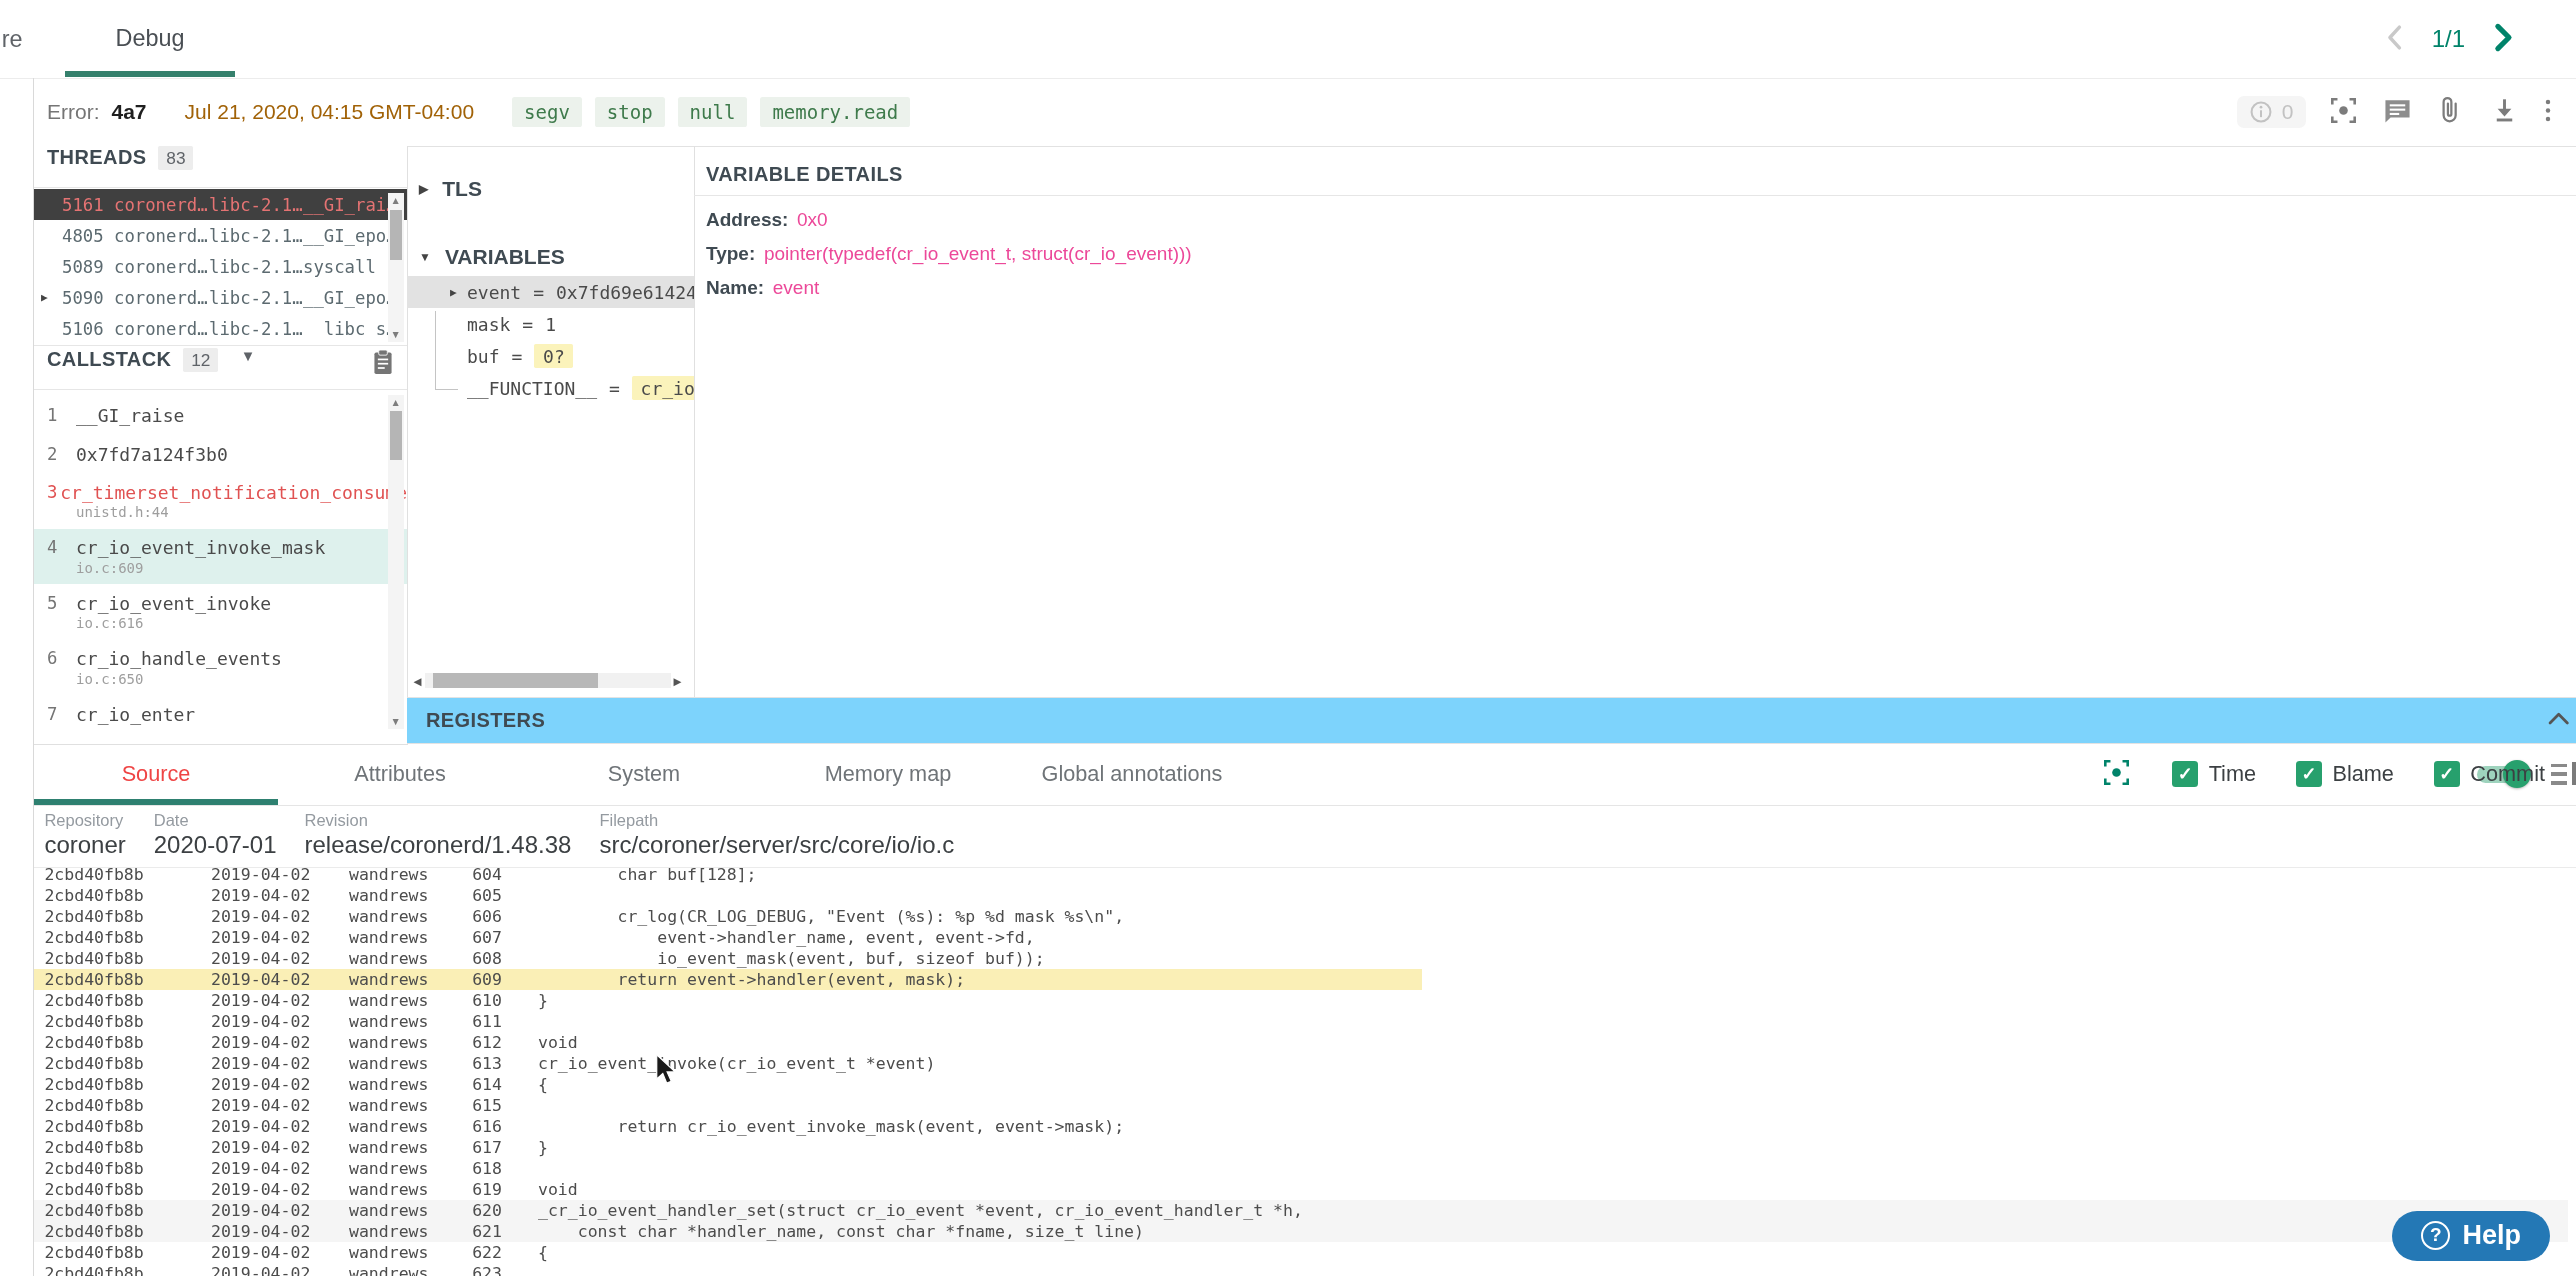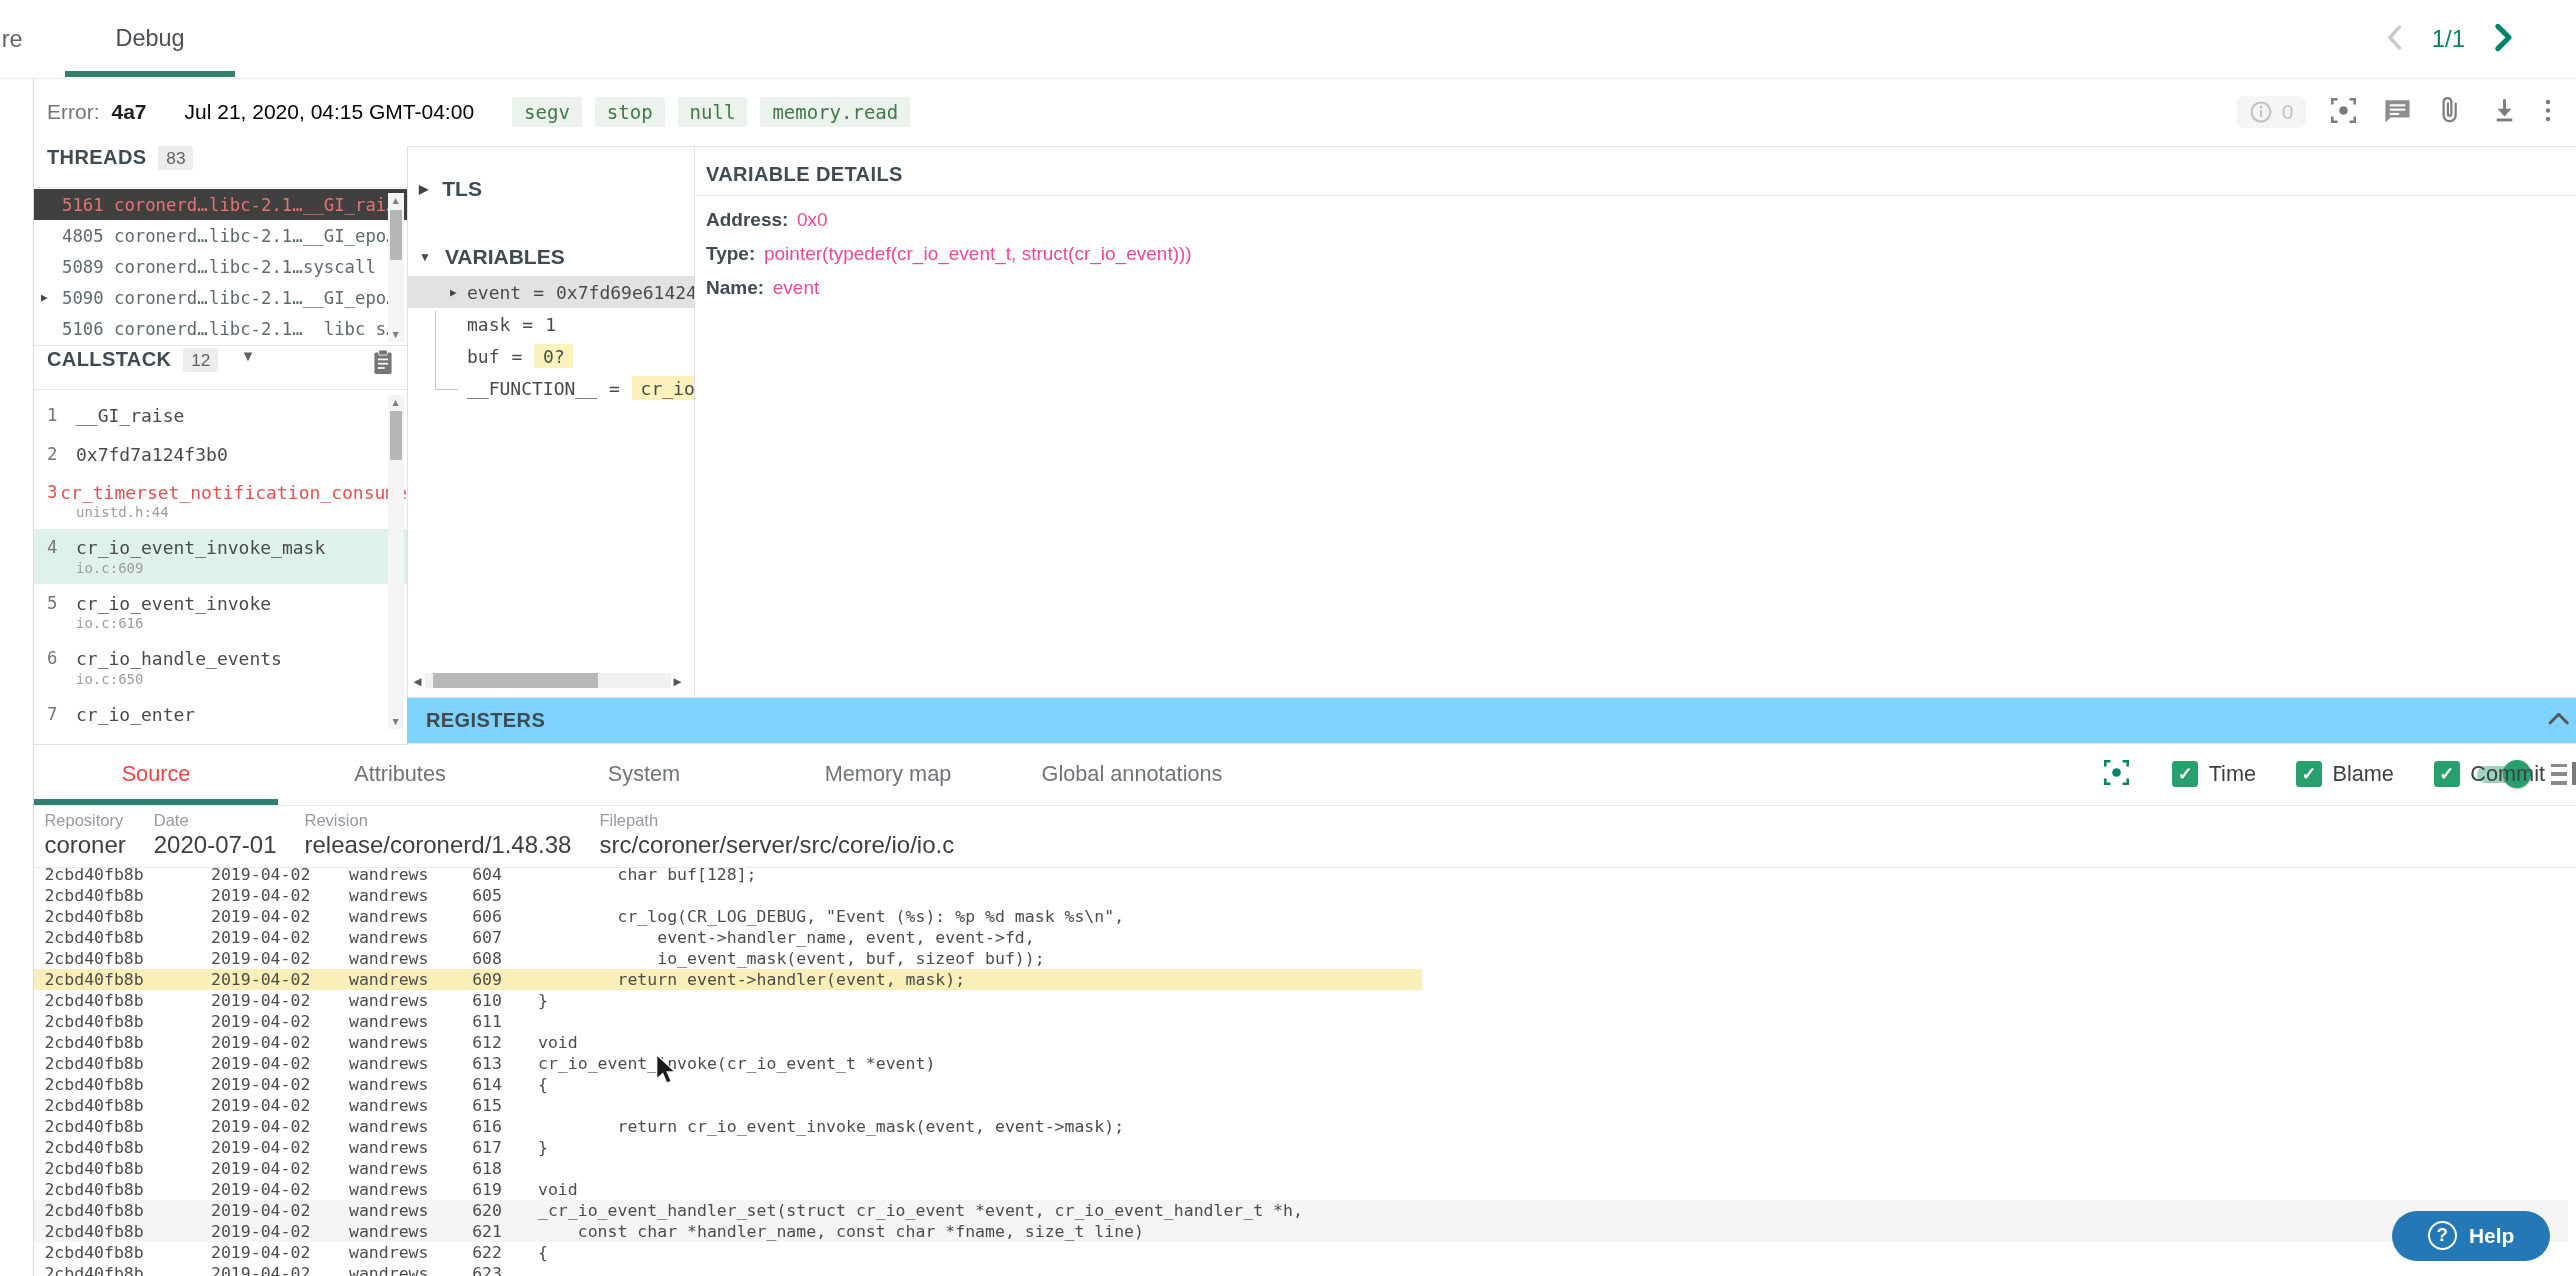--- a/index.html
+++ b/index.html
@@ -14,21 +14,21 @@
   #pagination{position:absolute;right:61px;top:0;height:78px;display:flex;align-items:center;gap:26px;}
   #page-count{font-size:24px;color:#00836a;}
 
   
   #content{position:absolute;left:33px;top:78px;width:2560px;height:1199px;border-left:0.9px solid #d9d9d9;}
 
   
   #errorbar{position:absolute;left:0;top:0;width:100%;height:68px;border-bottom:0.9px solid #e2e2e2;display:flex;align-items:center;}
   .err-label{margin-left:13px;font-size:21px;color:#757575;}
   .err-id{margin-left:12px;font-size:21px;font-weight:bold;color:#1f1f1f;}
-  .err-date{margin-left:38px;font-size:21px;color:#000000;}
+  .err-date{margin-left:38px;font-size:21px;color:#a16207;}
   .tags{margin-left:38px;display:flex;gap:13px;}
   .tag{font-family:"DejaVu Sans Mono",monospace;font-size:19px;color:#3e7a4b;background:#ecf2ec;padding:4.3px 12px;border-radius:2.6px;}
   .err-icons{margin-left:auto;margin-right:40px;display:flex;align-items:center;gap:22.5px;}
   .info-badge{display:flex;align-items:center;gap:8.7px;background:#f5f5f5;border-radius:7px;padding:4.3px 12px;color:#c2c2c2;font-size:21px;}
 
   
   #left-panel{position:absolute;left:0;top:68px;width:373px;height:598px;border-right:0.9px solid #e0e0e0;border-bottom:0.9px solid #e0e0e0;background:#fff;}
   .phead{position:absolute;left:0;right:0;height:41px;display:flex;align-items:flex-start;border-bottom:0.9px solid #e6e6e6;background:#fff;}
   .phead-title{margin-left:13px;font-size:20px;font-weight:bold;color:#3f4a52;letter-spacing:0.4px;}
   .badge{margin-left:12px;background:#ededed;color:#5f6368;font-size:17.3px;padding:1.7px 7.8px;border-radius:1.7px;}
@@ -130,21 +130,21 @@
   .sauthor{left:315px;}
   .sno{left:416px;width:52px;text-align:right;}
   .scode{left:504px;}
   #src-scroll{position:absolute;right:0;top:0;bottom:0;width:15.6px;background:#f7f7f7;}
   #src-scroll .sarrow{position:absolute;left:0;width:15.6px;text-align:center;font-size:10.4px;color:#7d7d7d;}
   #src-scroll .thumb{position:absolute;left:1.7px;width:12px;height:54px;bottom:21px;background:#a8a8a8;}
 
   
   #help-btn{position:absolute;right:26px;bottom:16.5px;width:158px;height:50px;border-radius:25px;background:#2478b5;display:flex;align-items:center;justify-content:center;gap:12px;color:#fff;}
   #help-icon{width:29.4px;height:29.4px;border:2.6px solid #fff;border-radius:50%;display:flex;align-items:center;justify-content:center;font-size:19px;font-weight:bold;box-sizing:border-box;}
-  #help-label{font-size:21px;font-weight:bold;}
+  #help-label{font-size:27px;font-weight:bold;}
 
   
   #cursor{position:absolute;left:655px;top:1053px;}
 </style>
 </head>
 <body>
 
 <div id="app">
 
   <div id="topbar">

